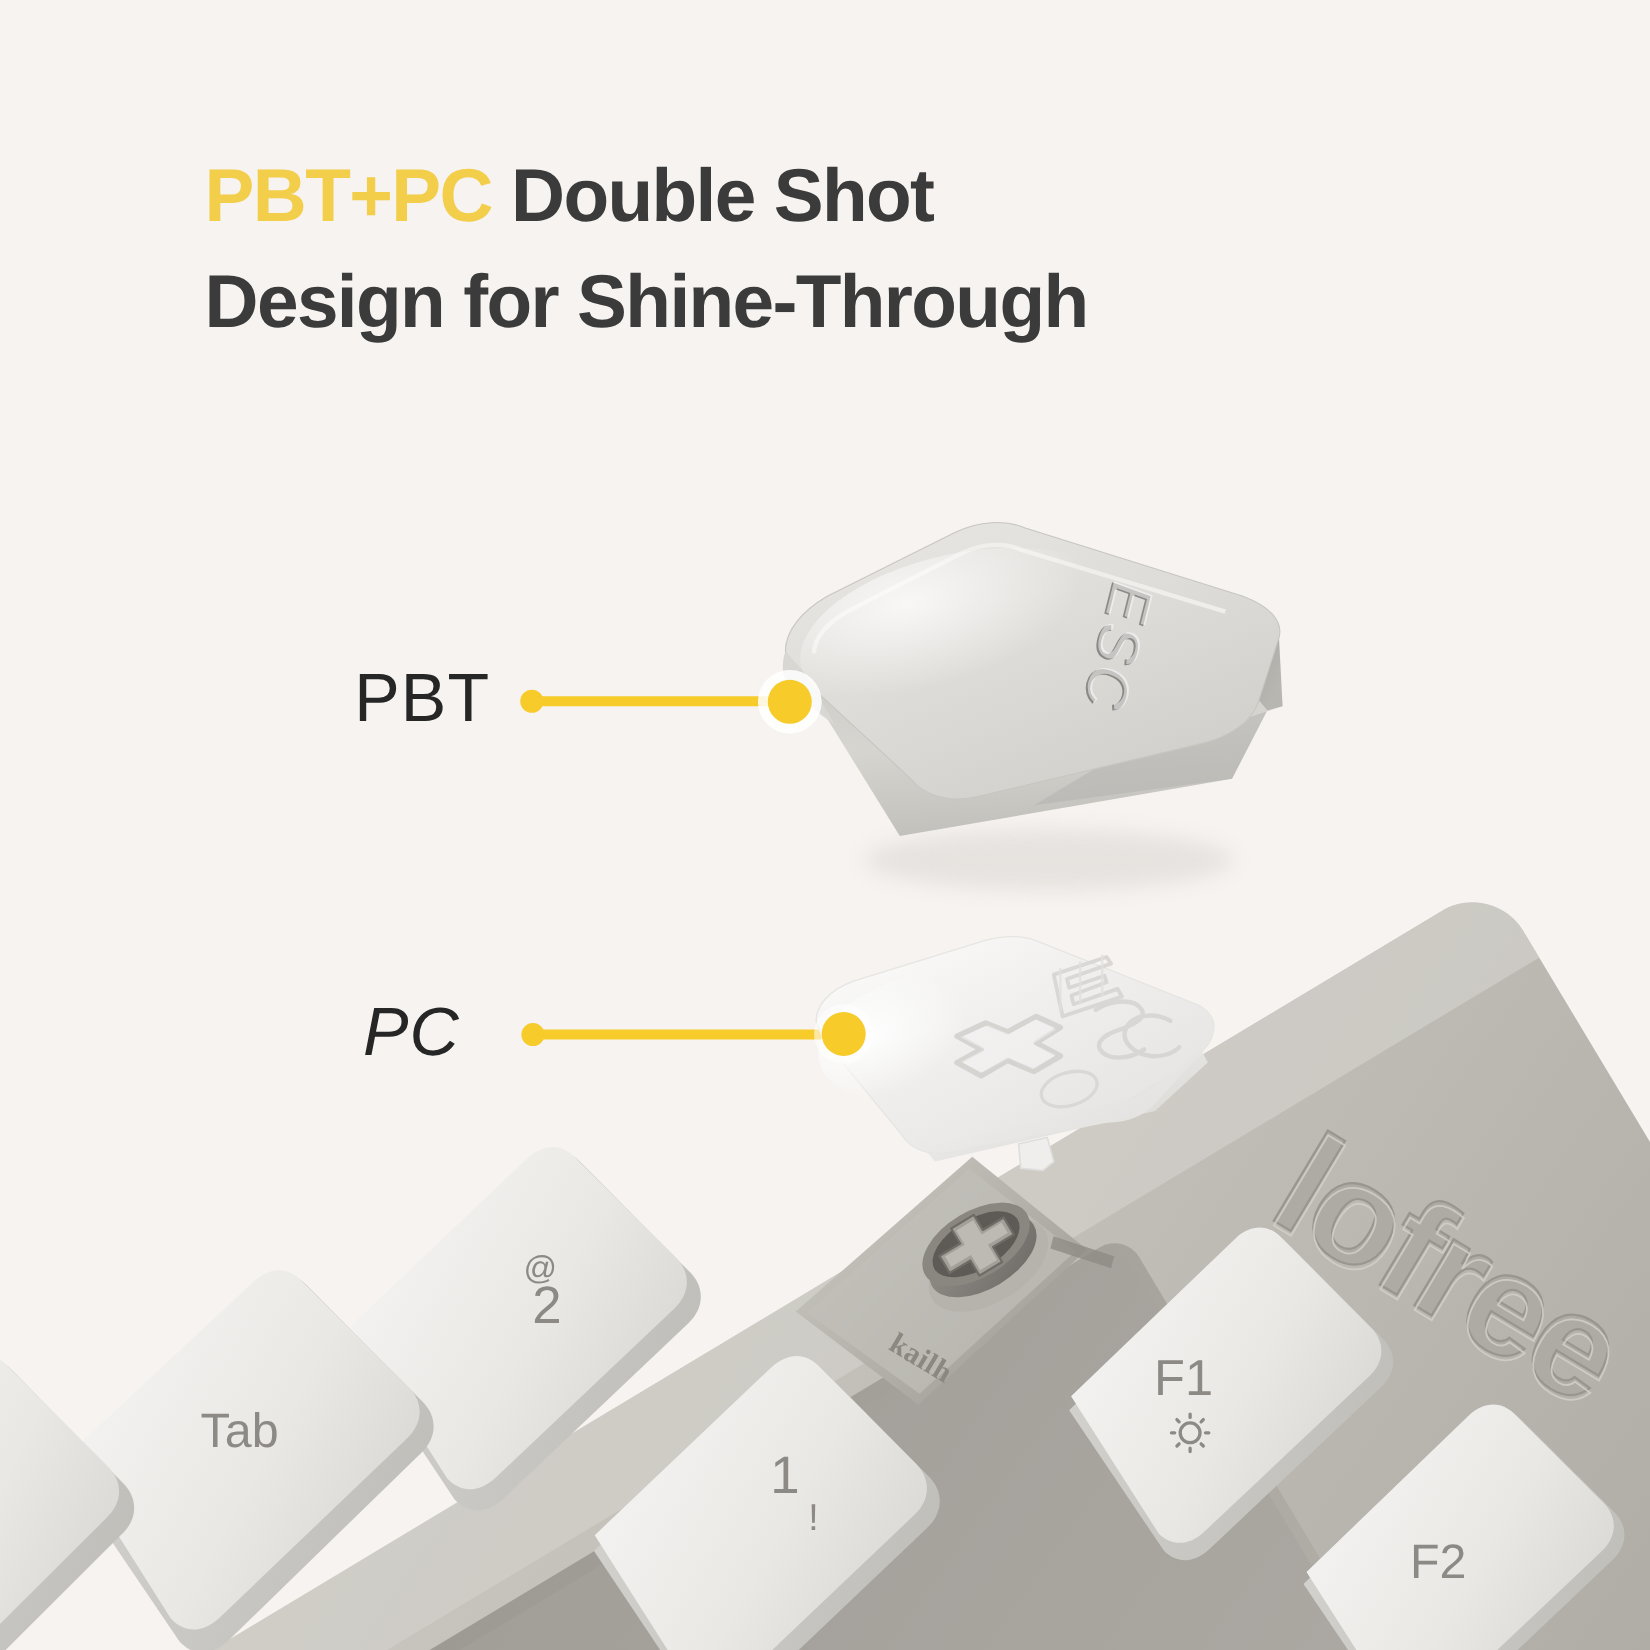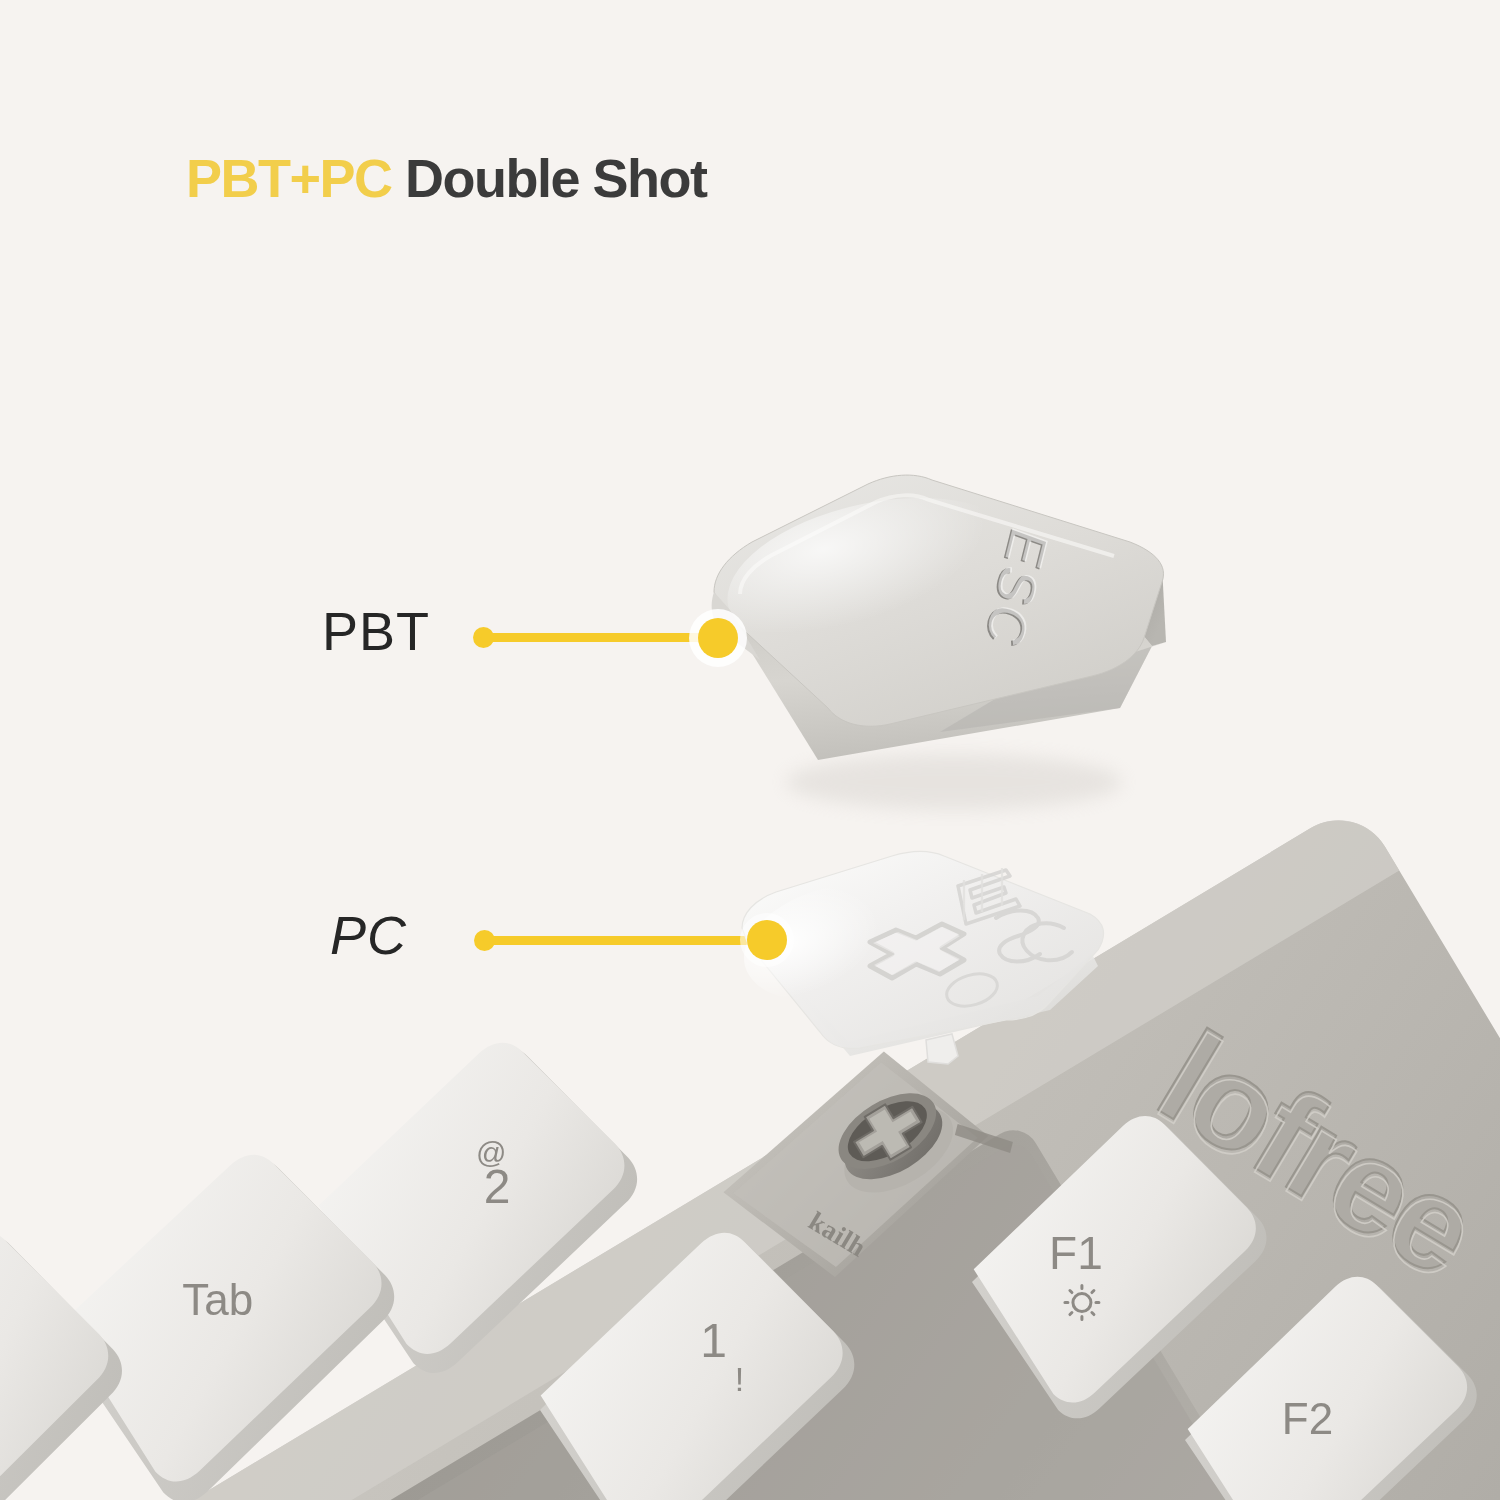--- a/index.html
+++ b/index.html
@@ -8,33 +8,33 @@
     background:#F6F3F0;
     font-family:"Liberation Sans", sans-serif;
     position:relative;
   }
   #stage{position:absolute;inset:0;width:1500px;height:1500px;overflow:hidden;background:#F6F3F0;}
 
   
   .headline{
     position:absolute;left:186px;top:130px;width:1200px;
     font-weight:700;
-    font-size:54px;
+    font-size:68px;
     line-height:96px;
     letter-spacing:-1.5px;
     color:#3B3B3B;
     white-space:nowrap;
   }
   .headline .hl-accent{color:#F2CE4B;}
   .hl-line{display:block;}
 
   
   .callout-label{
     position:absolute;
-    font-size:54px;
+    font-size:62px;
     font-weight:400;
     color:#262626;
     letter-spacing:1px;
     line-height:1;
   }
   #label-pbt{left:322px;top:604px;}
   #label-pc{left:330px;top:908px;font-style:italic;}
 
   
   .leader{position:absolute;height:9px;background:#F6CB2A;border-radius:5px;}
@@ -66,20 +66,21 @@
   }
   svg{display:block;overflow:visible;}
 </style>
 </head>
 <body>
 
 <div id="stage">
 
   <div class="headline">
     <span class="hl-line"><span class="hl-accent">PBT+PC</span><span> Double Shot</span></span>
+    <span class="hl-line">Design for Shine-Through</span>
   </div>
 
   <div class="callout-label" id="label-pbt">PBT</div>
   <div class="dot-small" id="dot-pbt-small"></div>
   <div class="leader" id="leader-pbt"></div>
   <div class="dot-big" id="dot-pbt-big"></div>
 
   <div class="callout-label" id="label-pc">PC</div>
   <div class="dot-small" id="dot-pc-small"></div>
   <div class="leader" id="leader-pc"></div>

